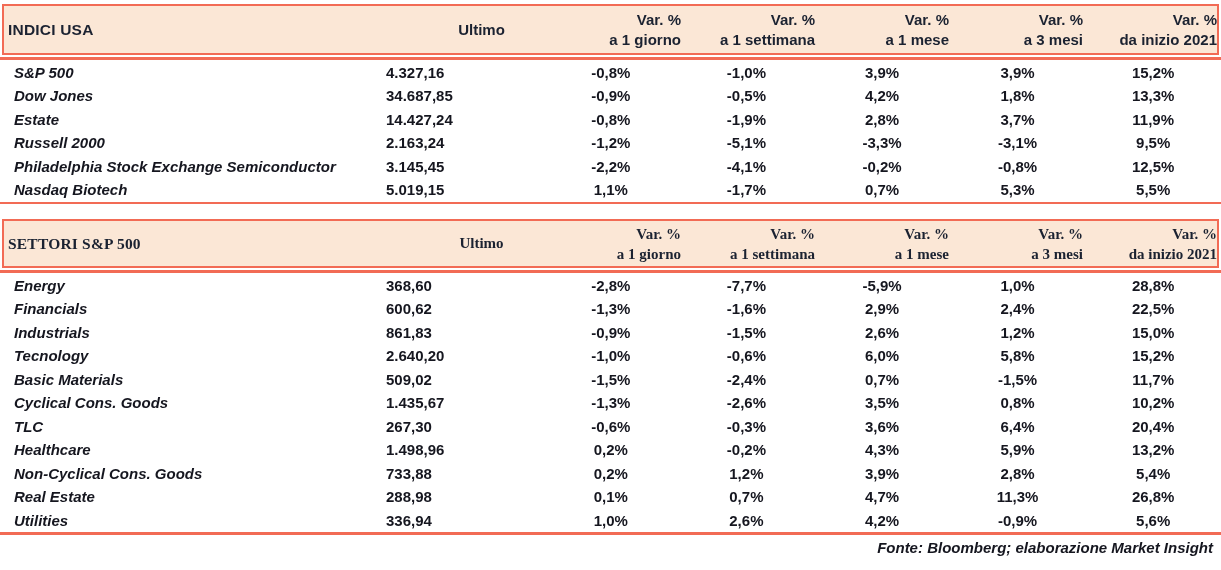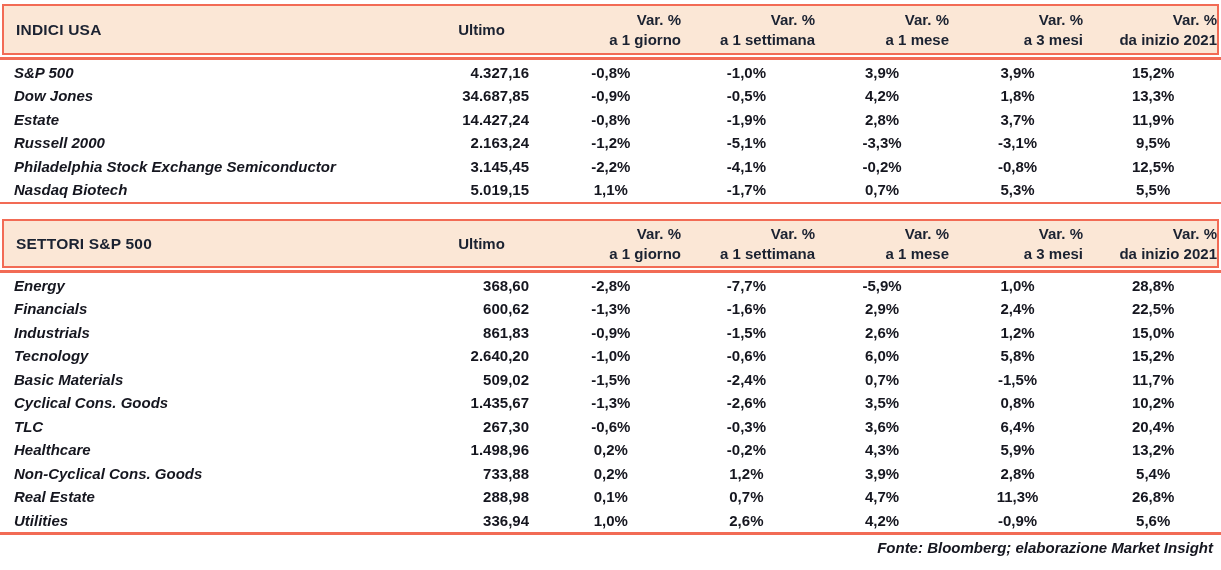--- a/index.html
+++ b/index.html
@@ -16,41 +16,41 @@
     font-family:"Liberation Sans","DejaVu Sans",sans-serif;
     font-weight:bold;color:var(--ink);
     padding-top:4px;overflow:hidden;position:relative;
   }
   
   .band{
     margin:0 2px;height:51px;background:var(--band-bg);
     border:2.5px solid var(--accent);
     display:flex;align-items:stretch;
   }
-  .section-rule + .band{margin-top:15px;height:49px;}
+  .section-rule + .band{margin-top:15px;height:49px;font-family:Liberation Serif, serif;}
   .band-title{
-    width:386px;display:flex;align-items:center;padding-left:12px;
+    width:386px;display:flex;align-items:center;padding-left:4px;
     font-size:15.5px;color:var(--title-ink);letter-spacing:.2px;
   }
   .band-ultimo{
     width:157px;display:flex;align-items:center;justify-content:center;
     padding-left:26px;font-size:15px;color:var(--title-ink);
   }
   .band-var{
     flex:1 1 0;display:flex;flex-direction:column;justify-content:center;
     text-align:right;line-height:20px;font-size:15px;color:var(--title-ink);
   }
   .double-rule{margin-top:2px;height:2.5px;background:var(--accent);}
   .section-rule{height:2.5px;background:var(--accent);}
   
   .rows{padding-top:1px;}
   .row{height:23.5px;display:flex;align-items:center;font-size:15px;}
   .cell{white-space:nowrap;}
   .cell.name{width:386px;padding-left:14px;font-style:italic;color:var(--ink);}
-  .cell.ultimo{width:157px;text-align:right;padding-right:14px;}
+  .cell.ultimo{width:157px;text-align:left;padding-right:14px;}
   .cell.var{flex:1 1 0;text-align:center;}
   
   .footer{
     margin-top:4px;text-align:right;padding-right:8px;
     font-size:15px;font-style:italic;color:var(--ink);line-height:18px;
   }
 </style>
 </head>
 <body>
 

